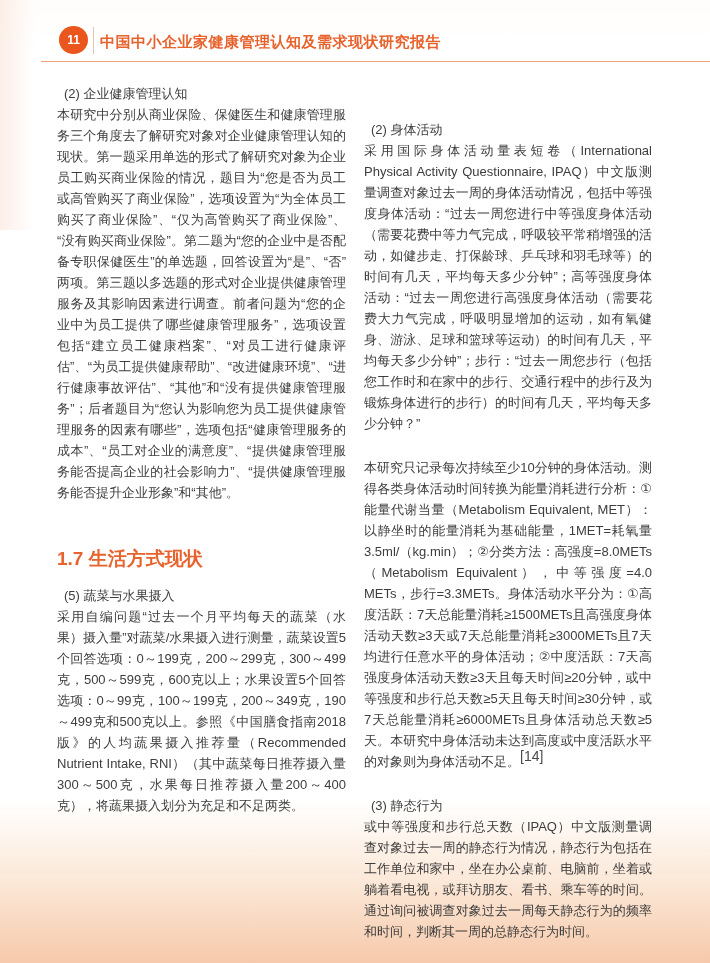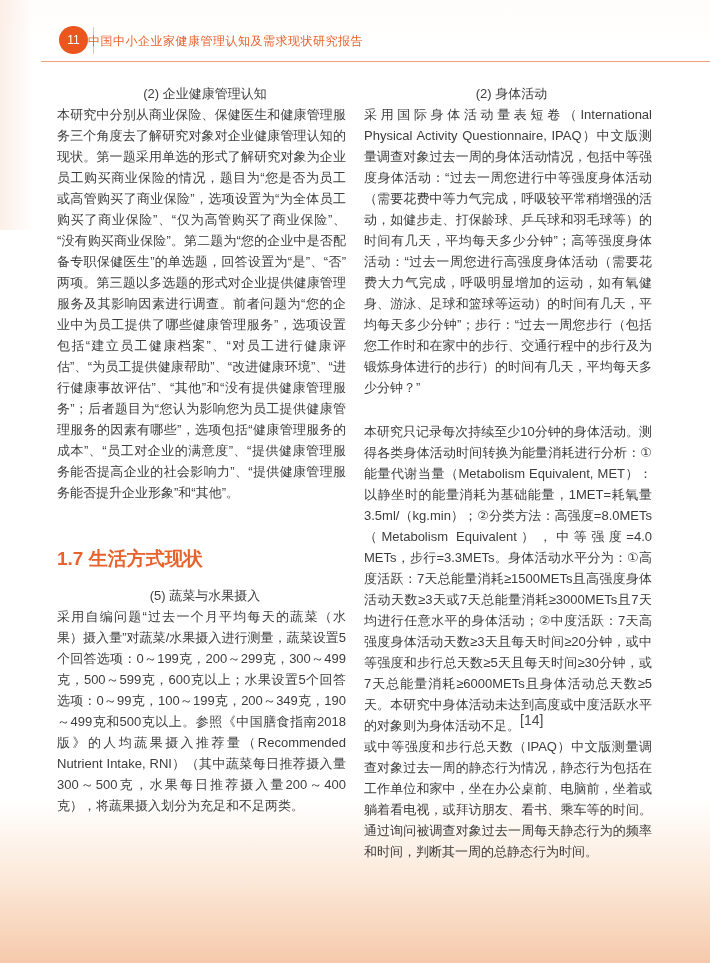--- a/index.html
+++ b/index.html
@@ -11,37 +11,37 @@
     overflow:hidden;
   }
   .page::before{
     content:"";position:absolute;left:0;top:0;width:34px;height:230px;
     background:linear-gradient(90deg,rgba(248,219,204,0.45),rgba(255,255,255,0));
     pointer-events:none;
   }
   .badge{
     position:absolute;left:59px;top:26px;width:29px;height:28px;
     border-radius:50%;background:#EA561E;color:#ffffff;
-    font-size:12px;font-weight:normal;
+    font-size:12px;font-weight:bold;
     display:flex;align-items:center;justify-content:center;
   }
   .header-divider{position:absolute;left:93px;top:27px;width:1px;height:27px;background:#e3c6b6;}
   .header-title{
-    position:absolute;left:88px;top:33px;
-    font-size:12px;font-weight:400;color:#E8622C;letter-spacing:0.5px;white-space:nowrap;
+    position:absolute;left:100px;top:33px;
+    font-size:15px;font-weight:700;color:#E8622C;letter-spacing:0.5px;white-space:nowrap;
   }
   .header-rule{position:absolute;left:41px;top:61px;right:0;height:1px;background:#F0A07C;}
   .content{
     position:absolute;top:83px;left:57px;
     display:flex;gap:18px;
     color:#3D3D3D;font-size:13px;line-height:21px;text-align:justify;
   }
   .col-left{width:289px;}
-  .col-right{width:288px;}
-  .sub-heading{padding-left:7px;margin:0;font-weight:400;font-size:13px;line-height:21px;text-align:center;}
+  .col-right{width:288px;margin-top:36px;}
+  .sub-heading{padding-left:7px;margin:0;font-weight:400;font-size:13px;line-height:21px;text-align:left;}
   .content p{margin:0;}
   .section-heading{
     color:#E8622C;font-size:19px;font-weight:600;line-height:24px;
     margin:44px 0 14px 0;text-align:left;
   }
   .gap-above{margin-top:23px !important;}
   .fn{font-size:14px;color:#4a4a4a;vertical-align:super;line-height:0;}
 </style>
 </head>
 <body>
@@ -65,17 +65,18 @@
 
       <div class="sub-heading">(5) 蔬菜与水果摄入</div>
       <p>采用自编问题“过去一个月平均每天的蔬菜（水果）摄入量”对蔬菜/水果摄入进行测量，蔬菜设置5个回答选项：0～199克，200～299克，300～499克，500～599克，600克以上；水果设置5个回答选项：0～99克，100～199克，200～349克，190～499克和500克以上。参照《中国膳食指南2018版》的人均蔬果摄入推荐量（Recommended Nutrient Intake, RNI）（其中蔬菜每日推荐摄入量300～500克，水果每日推荐摄入量200～400克），将蔬果摄入划分为充足和不足两类。</p>
     </div>
 
     <div class="col-right">
       <div class="sub-heading">(2) 身体活动</div>
       <p>采用国际身体活动量表短卷（International Physical Activity Questionnaire, IPAQ）中文版测量调查对象过去一周的身体活动情况，包括中等强度身体活动：“过去一周您进行中等强度身体活动（需要花费中等力气完成，呼吸较平常稍增强的活动，如健步走、打保龄球、乒乓球和羽毛球等）的时间有几天，平均每天多少分钟”；高等强度身体活动：“过去一周您进行高强度身体活动（需要花费大力气完成，呼吸明显增加的运动，如有氧健身、游泳、足球和篮球等运动）的时间有几天，平均每天多少分钟”；步行：“过去一周您步行（包括您工作时和在家中的步行、交通行程中的步行及为锻炼身体进行的步行）的时间有几天，平均每天多少分钟？”</p>
       <p class="gap-above"><span>本研究只记录每次持续至少10分钟的身体活动。测得各类身体活动时间转换为能量消耗进行分析：①能量代谢当量（Metabolism Equivalent, MET）：以静坐时的能量消耗为基础能量，1MET=耗氧量3.5ml/（kg.min）；②分类方法：高强度=8.0METs（Metabolism Equivalent），中等强度=4.0 METs，步行=3.3METs。身体活动水平分为：①高度活跃：7天总能量消耗≥1500METs且高强度身体活动天数≥3天或7天总能量消耗≥3000METs且7天均进行任意水平的身体活动；②中度活跃：7天高强度身体活动天数≥3天且每天时间≥20分钟，或中等强度和步行总天数≥5天且每天时间≥30分钟，或7天总能量消耗≥6000METs且身体活动总天数≥5天。本研究中身体活动未达到高度或中度活跃水平的对象则为身体活动不足。</span><span class="fn">[14]</span></p>
 
+      <div class="sub-heading gap-above">(3) 静态行为</div>
       <p>或中等强度和步行总天数（IPAQ）中文版测量调查对象过去一周的静态行为情况，静态行为包括在工作单位和家中，坐在办公桌前、电脑前，坐着或躺着看电视，或拜访朋友、看书、乘车等的时间。通过询问被调查对象过去一周每天静态行为的频率和时间，判断其一周的总静态行为时间。</p>
     </div>
 
   </div>
 </div>
 
 </body></html>

